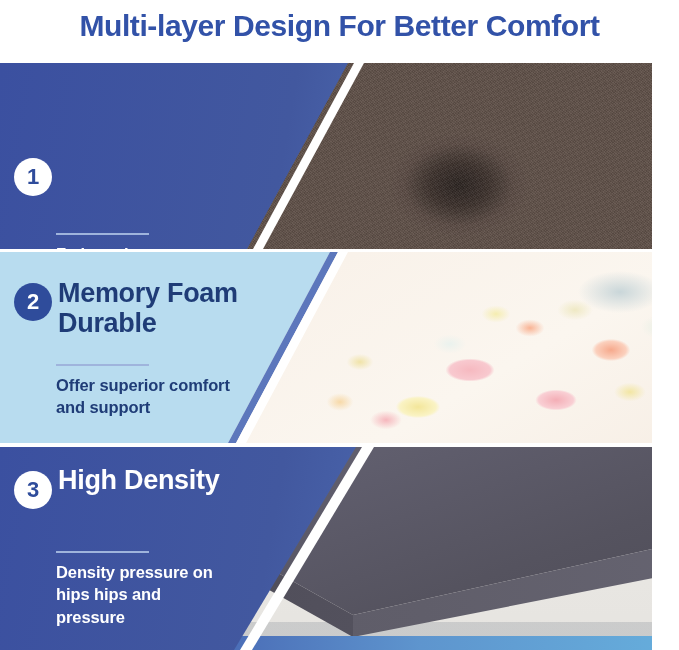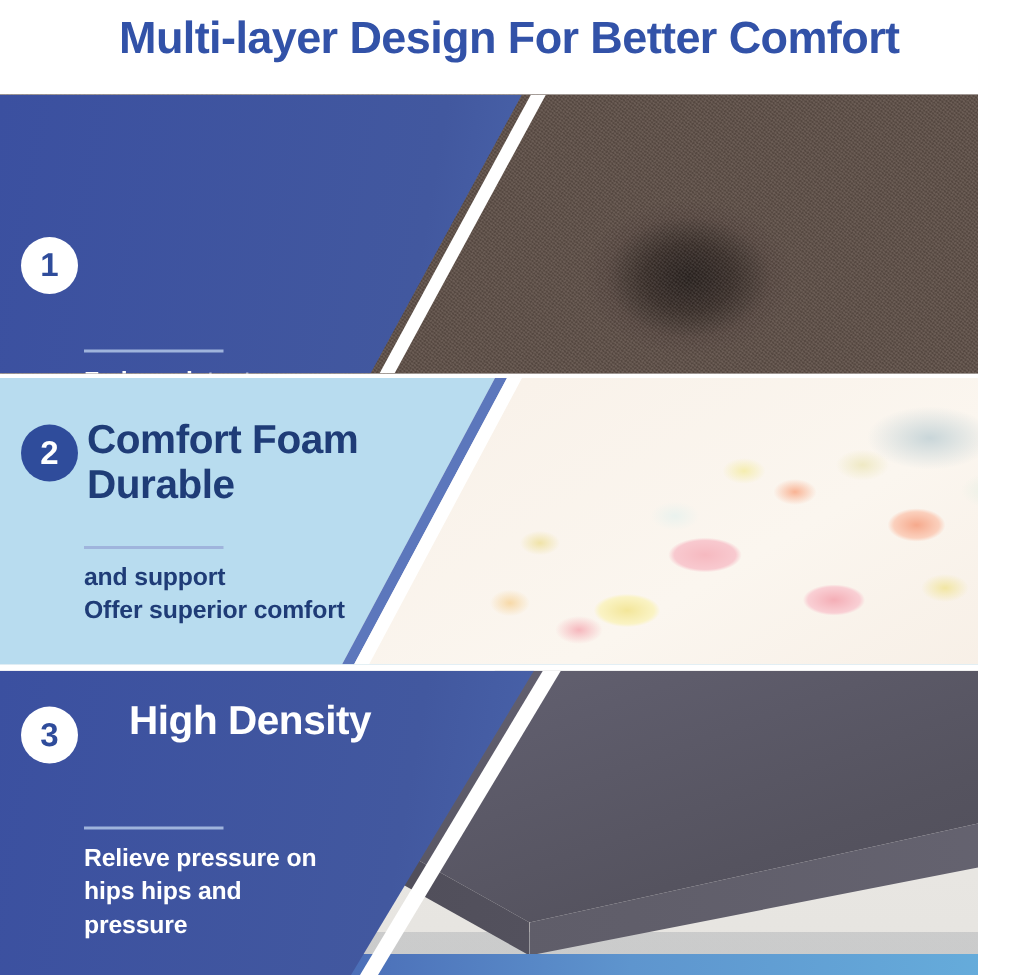--- a/index.html
+++ b/index.html
@@ -154,21 +154,21 @@
     -webkit-clip-path:polygon(0 0, 356px 0, 234px 203px, 0 203px);
     clip-path:polygon(0 0, 356px 0, 234px 203px, 0 203px);
   }
   #panel3 .wedge-edge{
     position:absolute;top:0;left:0;bottom:0;width:100%;
     background:#ffffff;
     -webkit-clip-path:polygon(362px 0, 374px 0, 252px 203px, 240px 203px);
     clip-path:polygon(362px 0, 374px 0, 252px 203px, 240px 203px);
   }
   #panel3 .badge{left:14px;top:24px;}
-  #panel3 .ptitle{left:58px;top:18px;width:262px;color:#ffffff;margin-left:28px;}
+  #panel3 .ptitle{left:58px;top:18px;width:262px;color:#ffffff;}
   #panel3 .divider{left:56px;top:104px;background:#9FB4DC;}
   #panel3 .psub{left:56px;top:114px;width:220px;color:#ffffff;}
 
   .nowrapline{display:block;}
 </style>
 </head>
 <body>
 
 <div class="infographic">
 
@@ -186,43 +186,43 @@
     </div>
   </div>
 
   <div class="panel" id="panel2">
     <div class="photo"></div>
     <div class="wedge"></div>
     <div class="wedge-edge2"></div>
     <div class="wedge-edge"></div>
     <div class="badge dark">2</div>
     <div class="ptitle">
-      <span class="nowrapline">Comfort Foam</span>
+      <span class="nowrapline">Memory Foam</span>
       <span class="nowrapline">Durable</span>
     </div>
     <div class="divider"></div>
     <div class="psub">
+      <span class="nowrapline">Offer superior comfort</span>
       <span class="nowrapline">and support</span>
-      <span class="nowrapline">Offer superior comfort</span>
     </div>
   </div>
 
   <div class="panel" id="panel3">
     <div class="photo"></div>
     <div class="foam-top"></div>
     <div class="foam-left"></div>
     <div class="foam-right"></div>
     <div class="bottomstrip"></div>
     <div class="wedge"></div>
     <div class="wedge-edge"></div>
     <div class="badge light">3</div>
     <div class="ptitle">
       <span class="nowrapline">High Density</span>
     </div>
     <div class="divider"></div>
     <div class="psub">
-      <span class="nowrapline">Relieve pressure on</span>
+      <span class="nowrapline">Density pressure on</span>
       <span class="nowrapline">hips hips and</span>
       <span class="nowrapline">pressure</span>
     </div>
   </div>
 
 </div>
 
 </body></html>

